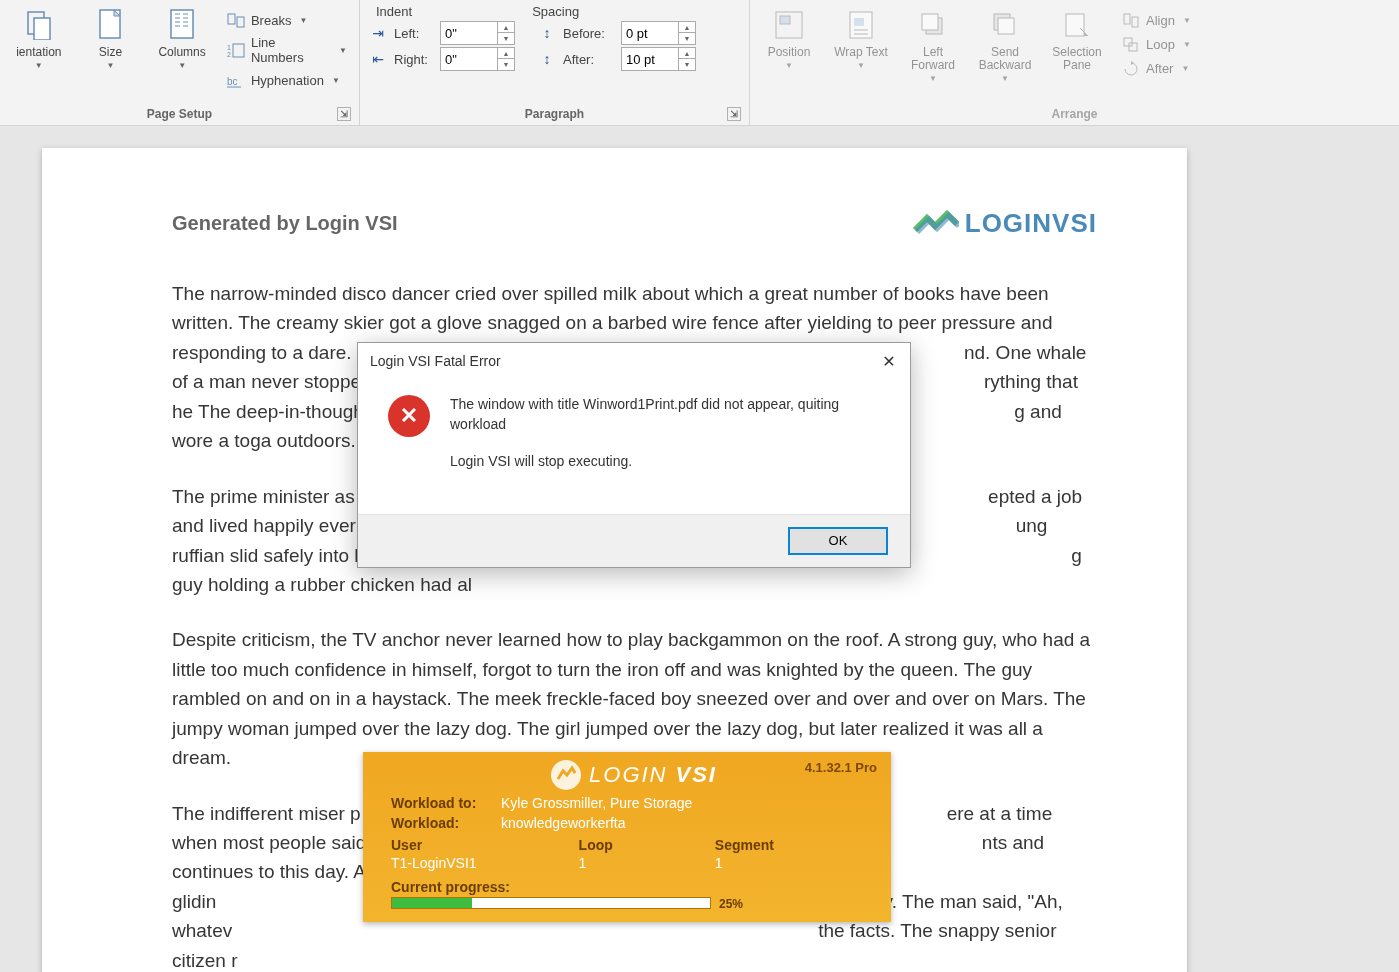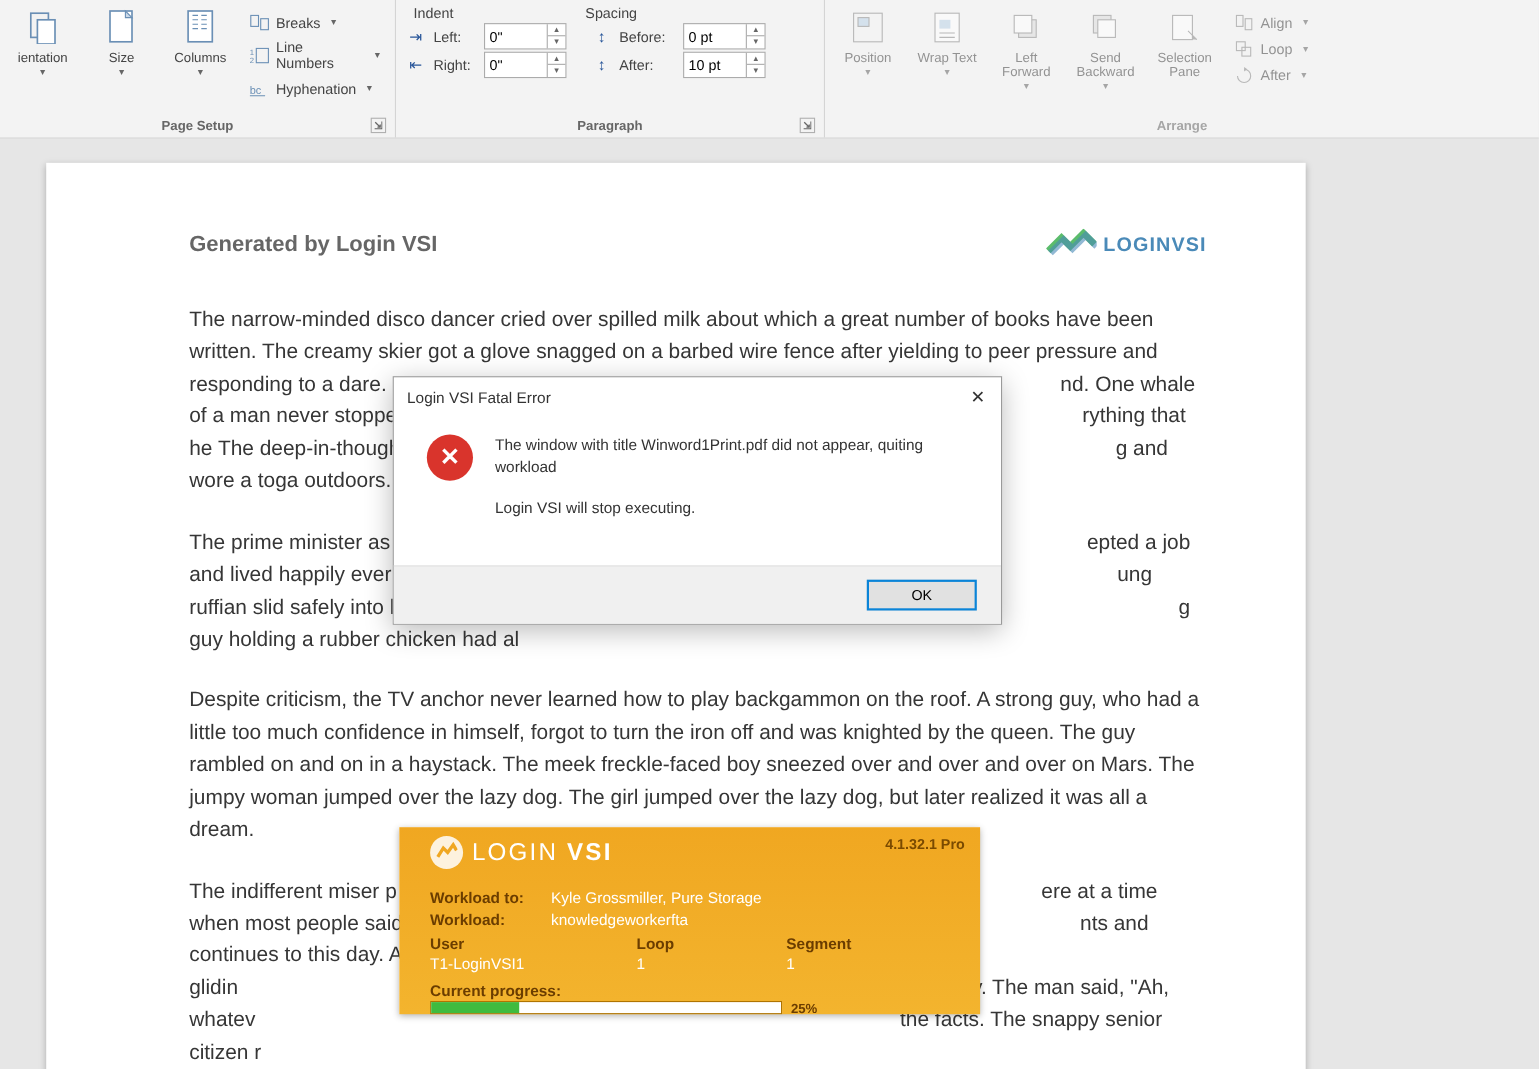--- a/index.html
+++ b/index.html
@@ -24,38 +24,38 @@
   .spin-arrows { display:flex; flex-direction:column; border-left:1px solid #ababab; }
   .spin-arrows span { font-size:7px; width:16px; height:11px; line-height:11px; text-align:center; color:#666; border-bottom:1px solid #ababab; cursor:pointer;}
   .spin-arrows span:last-child{border-bottom:none;}
   .para-ico { width:20px; display:flex; justify-content:center; font-size:14px; color:#2a579a;}
 
   
   .doc-wrap { padding: 22px 0 0 42px; }
   .page { background:#fff; width: 1145px; min-height: 820px; box-shadow: 0 2px 6px rgba(0,0,0,0.25); padding: 60px 90px 40px 130px; position:relative; }
   .doc-header { display:flex; justify-content:space-between; align-items:center; margin-bottom:40px; }
   .doc-header .gen { color:#666; font-size:20px; font-weight:600;}
-  .logo-vsi { display:flex; align-items:center; gap:6px; font-size:18px; font-weight:700; color:#4a8ab8; letter-spacing:1px;}
+  .logo-vsi { display:flex; align-items:center; gap:6px; font-size:26px; font-weight:700; color:#4a8ab8; letter-spacing:1px;}
   .logo-vsi .mark { width:46px; height:28px; }
   .body-text p { font-size:19px; color:#363636; line-height:1.55; margin-bottom:26px;}
 
   
   .dialog { position:absolute; left:357px; top:342px; width:554px; background:#fff; border:1px solid #9a9a9a; box-shadow: 0 6px 24px rgba(0,0,0,0.28); }
   .dialog .titlebar { display:flex; justify-content:space-between; align-items:center; padding:6px 6px 6px 12px; font-size:14px; color:#333; }
   .dialog .close { width:30px; height:24px; display:flex; align-items:center; justify-content:center; font-size:16px; color:#333; cursor:pointer;}
   .dialog .content { display:flex; gap:20px; padding:16px 24px 24px 30px; font-size:14px; color:#333;}
   .dialog .err-circle { width:42px; height:42px; border-radius:50%; background:#d9342c; display:flex; align-items:center; justify-content:center; color:#fff; font-size:22px; font-weight:bold; flex-shrink:0;}
   .dialog .msg p { margin-bottom:18px; line-height:1.4;}
   .dialog .btn-row { background:#f0f0f0; padding:12px 22px; display:flex; justify-content:flex-end; border-top:1px solid #e0e0e0;}
   .dialog .ok-btn { width:100px; height:28px; background:#e1e1e1; border:2px solid #0a84d8; font-size:13px; cursor:pointer;}
 
   
   .vsi-panel { position:absolute; left:363px; top:752px; width:528px; height:170px; background: linear-gradient(180deg,#f0a721 0%, #f3b42e 100%); color:#fff; font-size:14px; padding:8px 14px 4px 28px; box-shadow:0 2px 6px rgba(0,0,0,0.3);}
   .vsi-panel .version { position:absolute; top:8px; right:14px; font-size:13px; color:#7a4a00; font-weight:600;}
-  .vsi-panel .brand { display:flex; align-items:center; justify-content:flex-start; gap:8px; font-size:22px; letter-spacing:2px; margin-bottom:18px;}
+  .vsi-panel .brand { display:flex; align-items:center; justify-content:center; gap:8px; font-size:22px; letter-spacing:2px; margin-bottom:5px;font-style:italic;}
   .vsi-panel .brand .thin{font-weight:300;}
   .vsi-panel .brand .bold{font-weight:700;}
   .vsi-panel .brand .circ{ width:30px; height:30px; border-radius:50%; background:rgba(255,255,255,0.85); display:flex; align-items:center; justify-content:center;}
   .vsi-panel .rows { display:grid; grid-template-columns: 110px 1fr; row-gap:4px; font-size:14px; margin-bottom:6px;}
   .vsi-panel .rows .k { font-weight:700; color:#6b3d00;}
   .vsi-panel .rows .v { color:#fff;}
   .vsi-panel .cols { display:flex; gap:102px; font-size:14px; }
   .vsi-panel .cols .col .k{ font-weight:700; color:#6b3d00;}
   .vsi-panel .cols .col .v{ color:#fff; margin-top:2px;}
   .vsi-panel .cur { font-weight:700; color:#6b3d00; margin-top:8px;}

